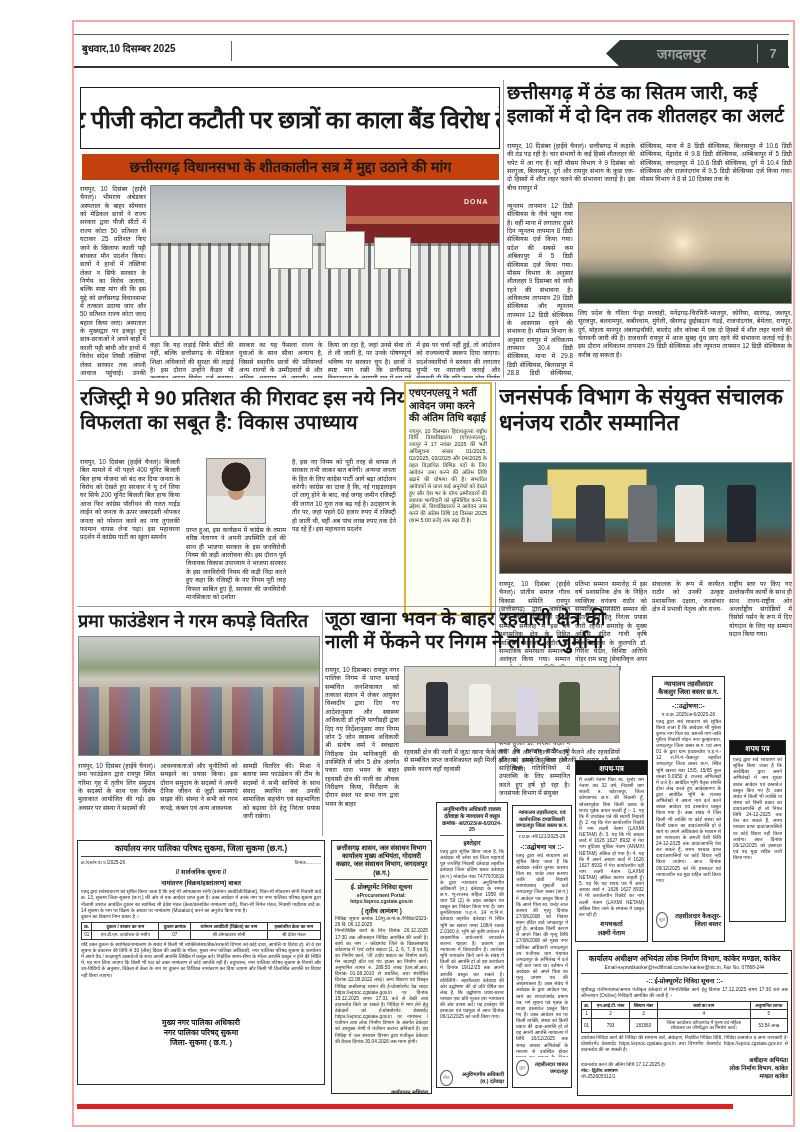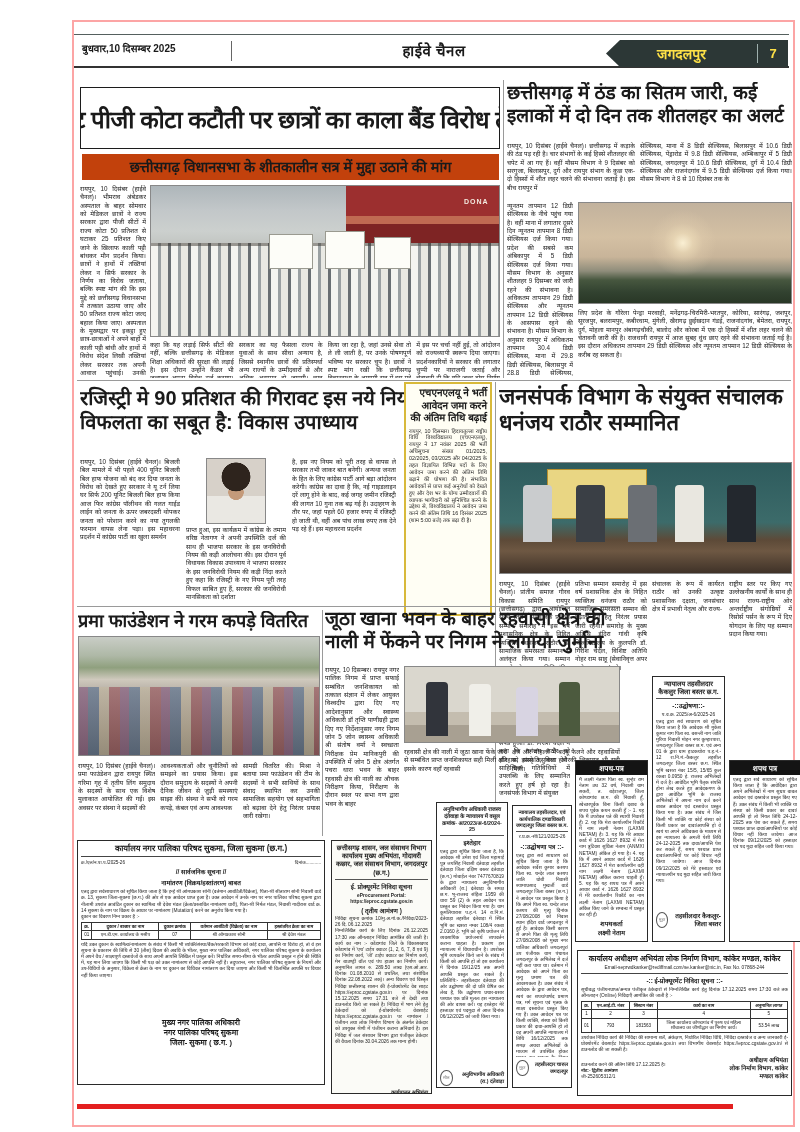--- a/index.html
+++ b/index.html
@@ -5,21 +5,21 @@
   html,body{margin:0;padding:0;}
   body{width:800px;height:1132px;position:relative;background:#ffffff;
        font-family:"Liberation Sans","DejaVu Sans",sans-serif;color:#1a1a1a;}
   .sheet{position:absolute;left:72px;top:20px;width:719px;height:1103px;
          border:2px solid #fca5a5;background:#fff;}
   .abs{position:absolute;box-sizing:border-box;}
   
   .hdrband{left:0;top:12px;width:715px;height:34px;border-top:1px solid #55605e;border-bottom:2px solid #333;}
   .hdr-date{left:8px;top:19px;width:150px;height:20px;font-size:10px;font-weight:bold;border-right:1px solid #666;}
   .masthead{left:240px;top:18px;width:240px;text-align:center;font-size:15px;font-weight:bold;letter-spacing:.5px;}
-  .citytab{left:532px;top:18px;width:182px;height:27px;background:#2c3736;color:#fde047;
+  .citytab{left:532px;top:18px;width:182px;height:27px;background:#2c3736;color:#a3a3a3;
            clip-path:polygon(14px 0,100% 0,100% 100%,14px 100%,0 50%);display:flex;align-items:center;}
   .citytab .cname{flex:1;text-align:center;font-size:14px;font-weight:bold;}
   .citytab .cdiv{width:1px;height:70%;background:#9fb0ae;}
   .citytab .cnum{width:30px;text-align:center;font-size:13px;font-weight:bold;}
   
   .hl-box{border:1.5px solid #1c1c1c;display:flex;align-items:center;justify-content:center;overflow:hidden;}
   .hl-main{font-size:24px;font-weight:900;white-space:nowrap;letter-spacing:-.5px;}
   .subhead{background:#c2410c;font-size:14.5px;font-weight:bold;text-align:center;line-height:26px;overflow:hidden;white-space:nowrap;}
   .hl{font-weight:900;line-height:1.2;overflow:hidden;}
   
@@ -49,21 +49,21 @@
   .crowd2{position:absolute;left:0;bottom:0;width:100%;height:58%;
           background:repeating-linear-gradient(90deg,rgba(120,72,118,.55) 0 9px,rgba(60,92,134,.5) 9px 20px,rgba(196,184,156,.45) 20px 30px,rgba(142,58,70,.5) 30px 41px);}
   .photo-inspect{background:linear-gradient(180deg,#dad7ce 0 60%,#c4bdaf 60% 78%,#a8a092 78% 100%);}
   .portrait{background:
       radial-gradient(circle at 50% 28%,#2e241d 0 26%,rgba(0,0,0,0) 27%),
       radial-gradient(circle at 50% 52%,#c49a7a 0 17%,rgba(0,0,0,0) 18%),
       linear-gradient(180deg,#d7d1c9 0 58%,#eae8e3 58% 100%);
       border:1px solid #888;}
   
   .ybox{border:2px solid #d8b93a;background:#fffef4;padding:3px;overflow:hidden;}
-  .ybox .ytitle{font-size:10px;font-weight:900;text-align:right;line-height:1.25;margin-bottom:3px;}
+  .ybox .ytitle{font-size:10px;font-weight:900;text-align:left;line-height:1.25;margin-bottom:3px;}
   
   .nbox{border:1px solid #2a2a2a;background:#fff;padding:3px;overflow:hidden;}
   .nhead{font-weight:bold;text-align:center;font-size:6.6px;line-height:1.25;border-bottom:1px solid #555;padding-bottom:2px;margin-bottom:2px;}
   .nhead-big{font-weight:bold;text-align:center;font-size:8.2px;line-height:1.25;border-bottom:1px solid #444;padding-bottom:2px;margin-bottom:2px;}
   .ntitle{font-weight:bold;text-align:center;font-size:6.4px;margin:2px 0;}
   .nref{display:flex;justify-content:space-between;font-size:4.6px;margin:1px 0;}
   .ntable{width:100%;border-collapse:collapse;font-size:4.6px;margin:2px 0;}
   .ntable th,.ntable td{border:0.5px solid #333;padding:1px;text-align:center;line-height:1.2;}
   .nsign{font-weight:bold;text-align:right;font-size:6.4px;line-height:1.35;margin-top:3px;}
   .nsign-c{font-weight:bold;text-align:center;font-size:7.6px;line-height:1.45;margin-top:4px;}
@@ -72,21 +72,20 @@
   .blackhead{background:#141414;color:#fff;font-weight:bold;text-align:center;font-size:7.4px;padding:2px 0;margin:-3px -3px 2px -3px;}
   .redline{background:#e31f1f;}
 </style>
 </head>
 <body>
 
 <div class="sheet">
 
   <div class="abs hdrband"></div>
   <div class="abs hdr-date">बुधवार,10 दिसम्बर 2025</div>
-  <div class="abs masthead">हाईवे चैनल</div>
   <div class="abs citytab">
     <span class="cname">जगदलपुर</span>
     <span class="cdiv"></span>
     <span class="cnum">7</span>
   </div>
 
   <div class="abs hl-box" style="left:6px;top:65px;width:420px;height:62px;">
     <span class="hl-main">नीट पीजी कोटा कटौती पर छात्रों का काला बैंड विरोध तेज</span>
   </div>
   <div class="abs subhead" style="left:8px;top:132px;width:417px;height:26px;">छत्तीसगढ़ विधानसभा के शीतकालीन सत्र में मुद्दा उठाने की मांग</div>
@@ -178,21 +177,21 @@
     <div class="nhead">न्यायालय तहसीलदार कैकलुर जिला बस्तर छ.ग.</div>
     <div class="ntitle">-::उद्घोषणा::-</div>
     <div class="fineprint" style="text-align:center;">प.व.क्र. 2025/अ-6/2025-26</div>
     <div class="fineprint" style="height:190px;">एतद् द्वारा सर्व साधारण को सूचित किया जाता है कि आवेदक श्री मुकेश कुमार नाग पिता स्व. बसन्ती नाग जाति मुरिया निवासी मोहन नगर कुम्हारपारा, जगदलपुर जिला बस्तर छ.ग. एवं अन्य 01 के द्वारा ग्राम हाटकचोरा प.ह.नं.- 12 रा.नि.मं.-कैकलुर तहसील जगदलपुर जिला बस्तर छ.ग. स्थित भूमि खसरा नंबर 15/5, 15/65 कुल रकबा 0.0950 हे. राजस्व अभिलेखों में दर्ज है। आवेदित भूमि पैतृक संपत्ति होना लेख करते हुए आवेदकगण के द्वारा आवेदित भूमि के राजस्व अभिलेखों में अपना नाम दर्ज करने बाबत आवेदन एवं दस्तावेज प्रस्तुत किया गया है। उक्त संबंध में जिस किसी भी व्यक्ति या कोई संस्था को किसी प्रकार का दावा/आपत्ति हो वे स्वयं या अपने अधिवक्ता के माध्यम से इस न्यायालय के अगली पेशी तिथि 24-12-2025 तक दावा/आपत्ति पेश कर सकते हैं, समय पश्चात प्राप्त दावा/आपत्तियों पर कोई विचार नहीं किया जावेगा। आज दिनांक 09/12/2025 को मेरे हस्ताक्षर एवं न्यायालयीन पद मुद्रा सहित जारी किया गया।</div>
     <div class="sigrow">
       <span class="stamp">मुहर</span>
       <span class="nsign" style="margin-top:0;">तहसीलदार कैकलुर-जिला बस्तर</span>
     </div>
   </div>
 
-  <div class="abs nbox" style="left:655px;top:738px;width:72px;height:182px;">
+  <div class="abs nbox" style="left:655px;top:718px;width:57px;height:182px;">
     <div class="blackhead">शपथ पत्र</div>
     <div class="fineprint" style="height:156px;">एतद् द्वारा सर्व साधारण को सूचित किया जाता है कि आवेदिका द्वारा अपने अभिलेखों में नाम सुधार बाबत आवेदन एवं दस्तावेज प्रस्तुत किए गए हैं। उक्त संबंध में किसी भी व्यक्ति या संस्था को किसी प्रकार का दावा/आपत्ति हो तो नियत तिथि 24-12-2025 तक पेश कर सकते हैं, समय पश्चात प्राप्त दावा/आपत्तियों पर कोई विचार नहीं किया जावेगा। आज दिनांक 09/12/2025 को हस्ताक्षर एवं पद मुद्रा सहित जारी किया गया।</div>
   </div>
 
   <div class="abs nbox" style="left:3px;top:818px;width:248px;height:245px;">
     <div class="nhead-big">कार्यालय नगर पालिका परिषद सुकमा, जिला सुकमा (छ.ग.)</div>
     <div class="nref">
       <span>क्र./एल/न.पा.प./2025-26</span>
       <span>दिनांक............</span>
     </div>

